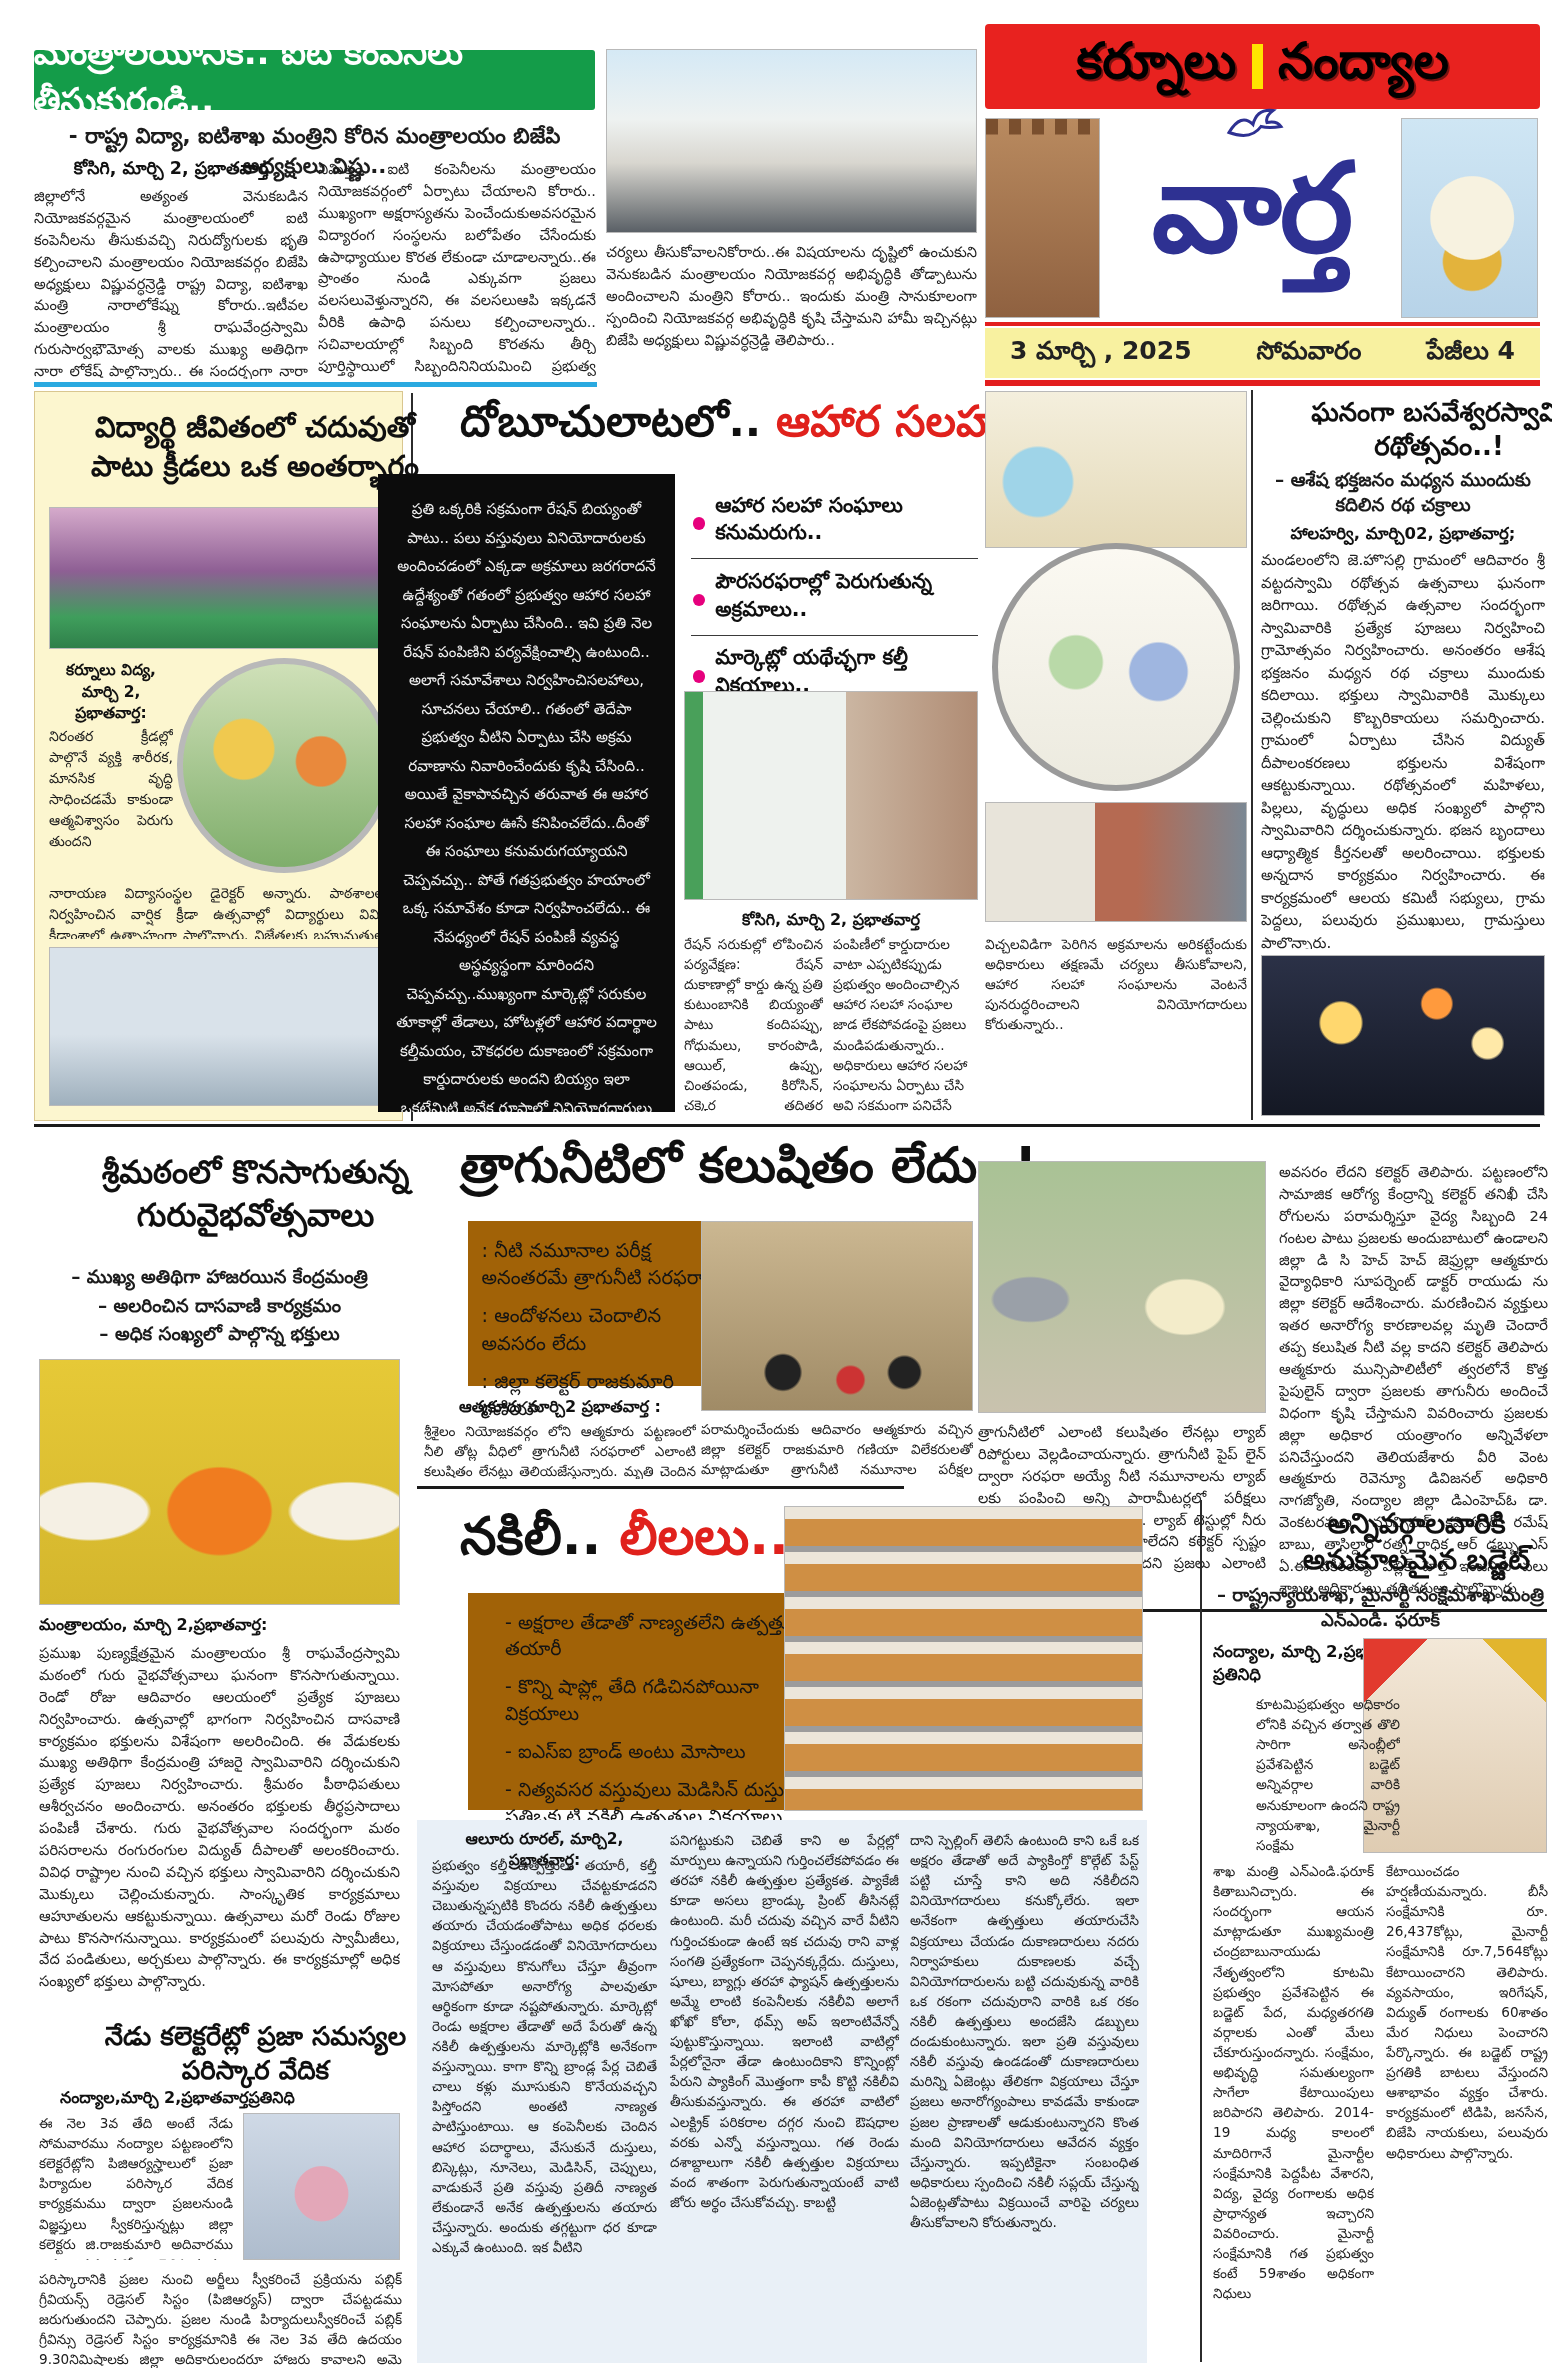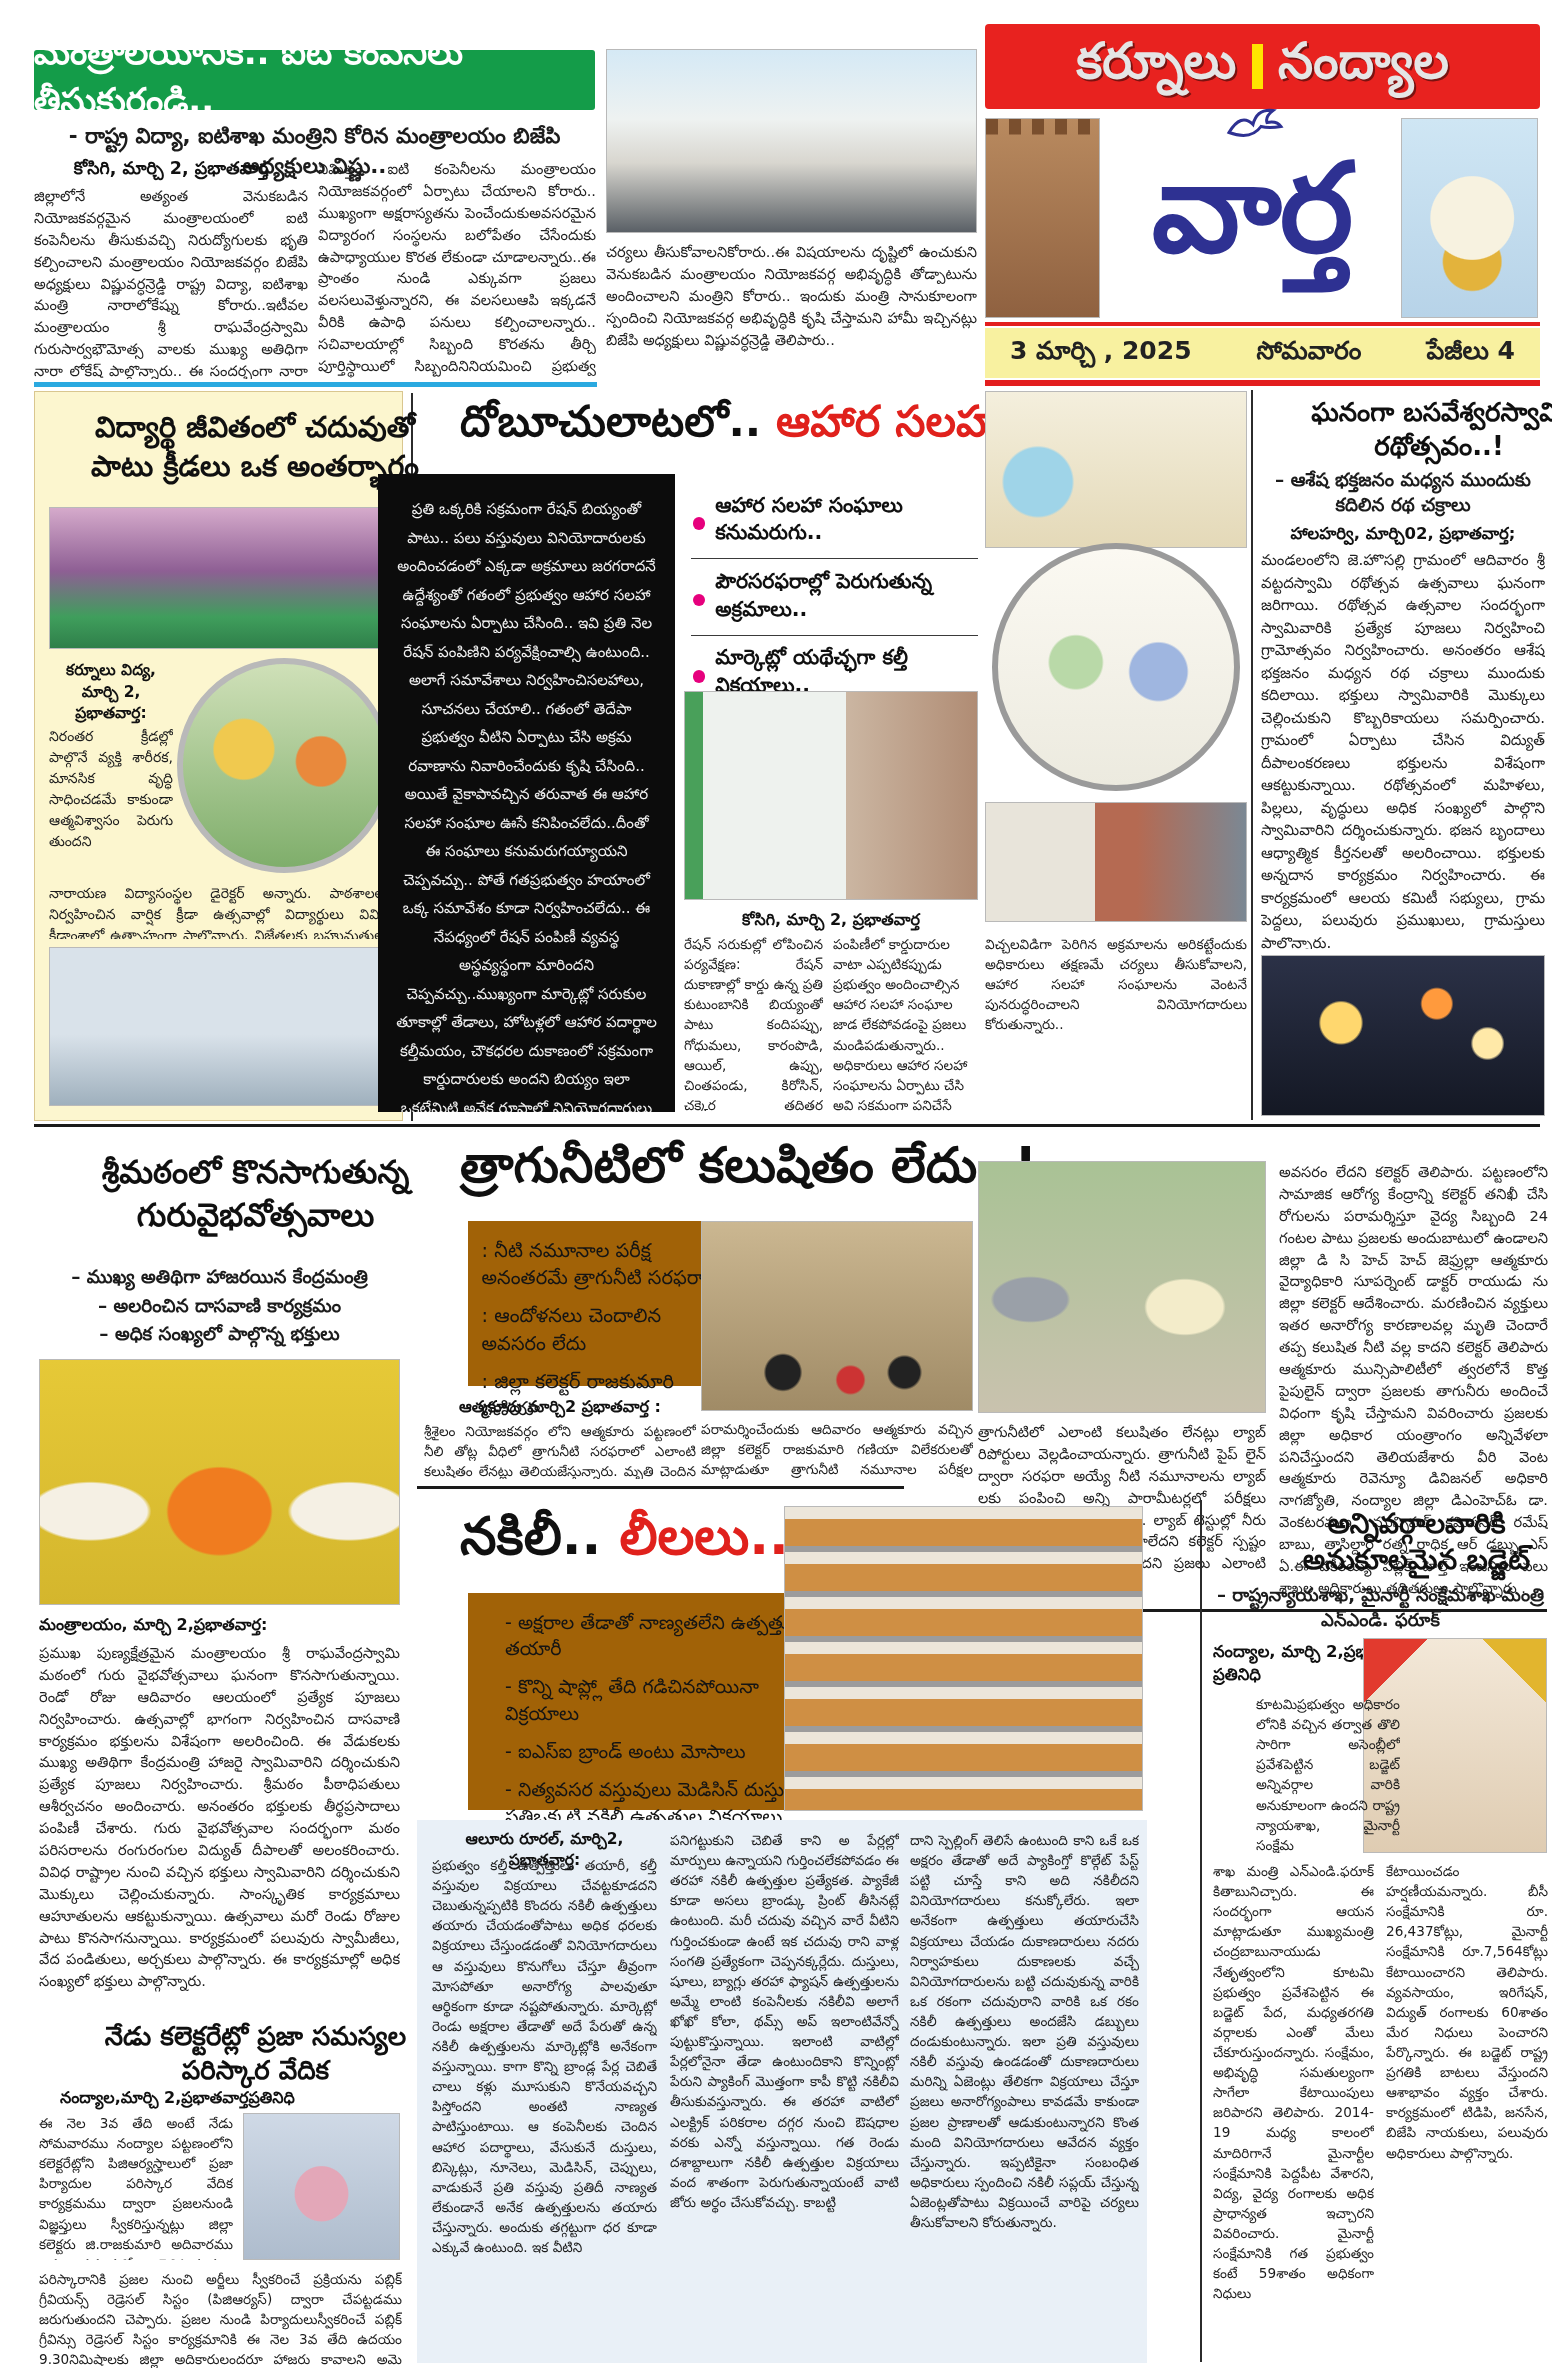--- a/index.html
+++ b/index.html
@@ -13,21 +13,21 @@
   .small-txt{font-size:13.6px;line-height:1.48;}
   .dateline{font-weight:bold;font-size:16.5px;color:#111;}
   .headline{font-weight:bold;color:#101010;margin-left:36px;}
   .red{color:#e0211c;}
   
   .greenbar{background:#149c49;color:#fff;font-size:34px;font-weight:bold;
             display:flex;align-items:center;justify-content:center;border-radius:2.9px;}
   .bluerule{background:#2aa9e0;}
   
   .redbanner{background:#e8221f;display:flex;align-items:center;justify-content:center;gap:15.5px;
-             color:#e5e5e5;font-size:50px;font-weight:bold;text-shadow:1.9px 1.9px 0 #7a1210;border-radius:3.9px;}
+             color:#000000;font-size:50px;font-weight:bold;text-shadow:1.9px 1.9px 0 #7a1210;border-radius:3.9px;}
   .ypipe{display:inline-block;width:10.7px;height:45px;background:#ffe400;}
   .papertitle{font-size:124px;font-weight:bold;color:#2e3192;line-height:1;letter-spacing:-1.9px;}
   .datebar{background:#f8f1a0;display:flex;align-items:center;justify-content:space-between;
            padding:0 25px;font-size:25px;font-weight:bold;color:#222;}
   .redrule{background:#e31e1e;}
   .blackrule{background:#1a1a1a;}
   .grayvrule{background:#2b2b2b;}
   
   .blackbox{background:#0c0c0c;color:#f2f2f2;font-size:15px;line-height:1.9;text-align:center;
             padding:21.3px 17.5px;box-sizing:border-box;}

